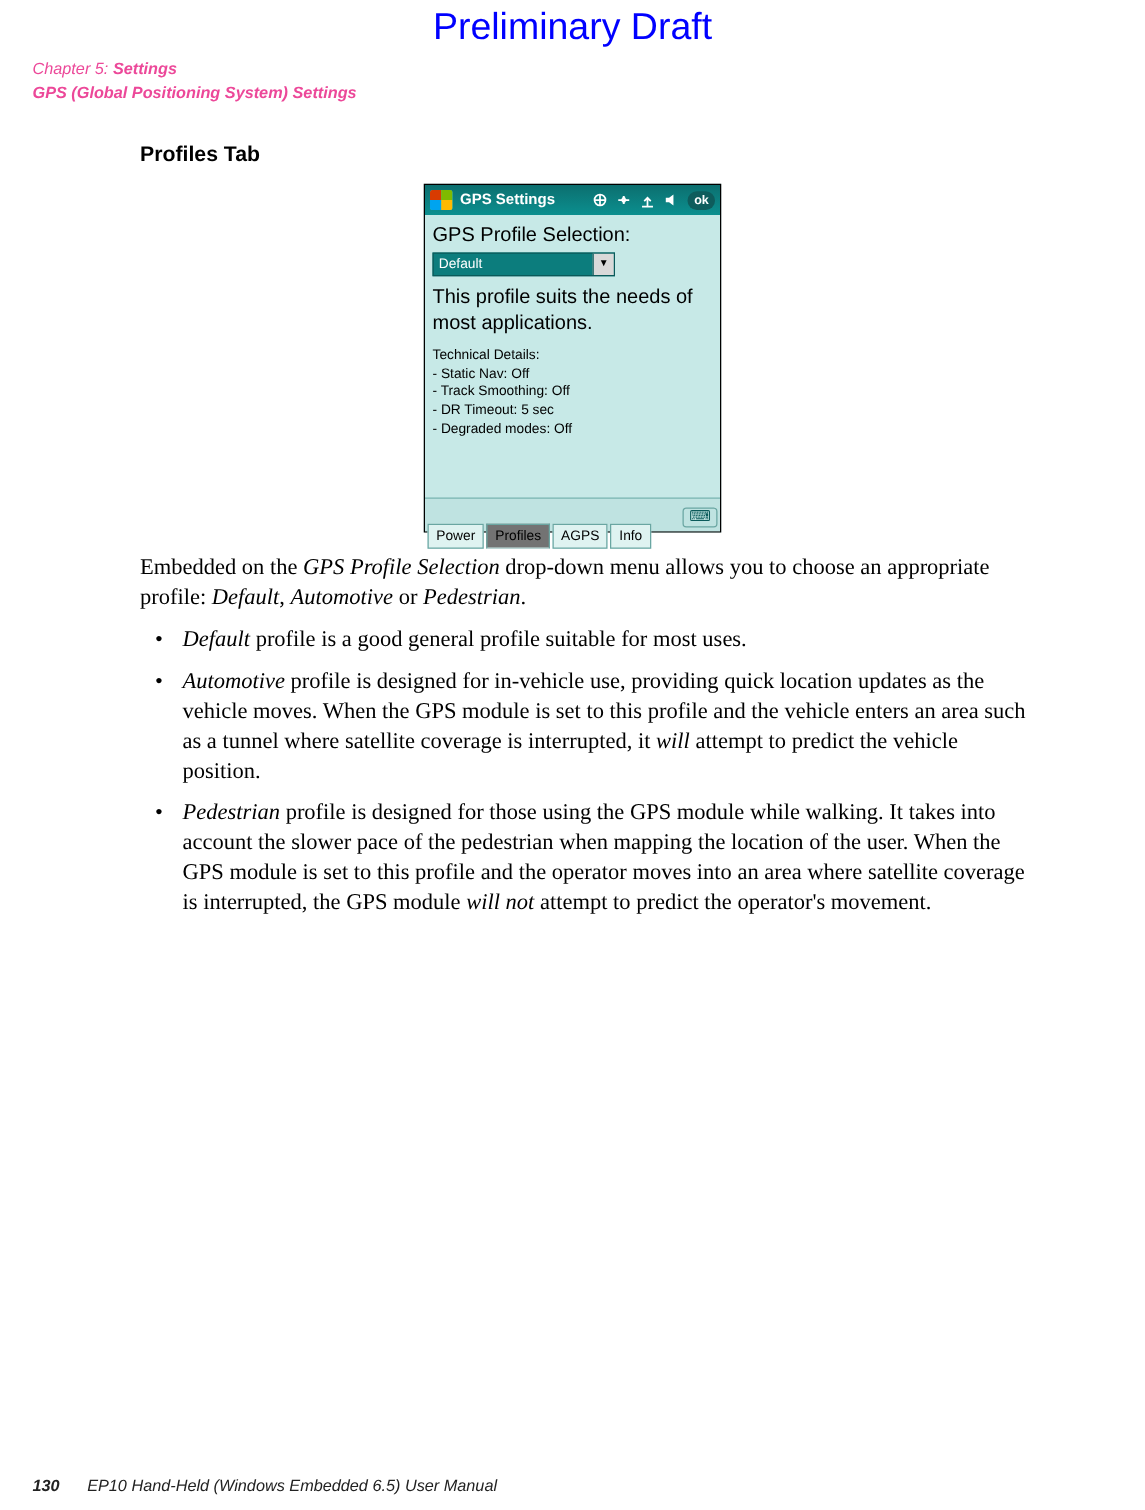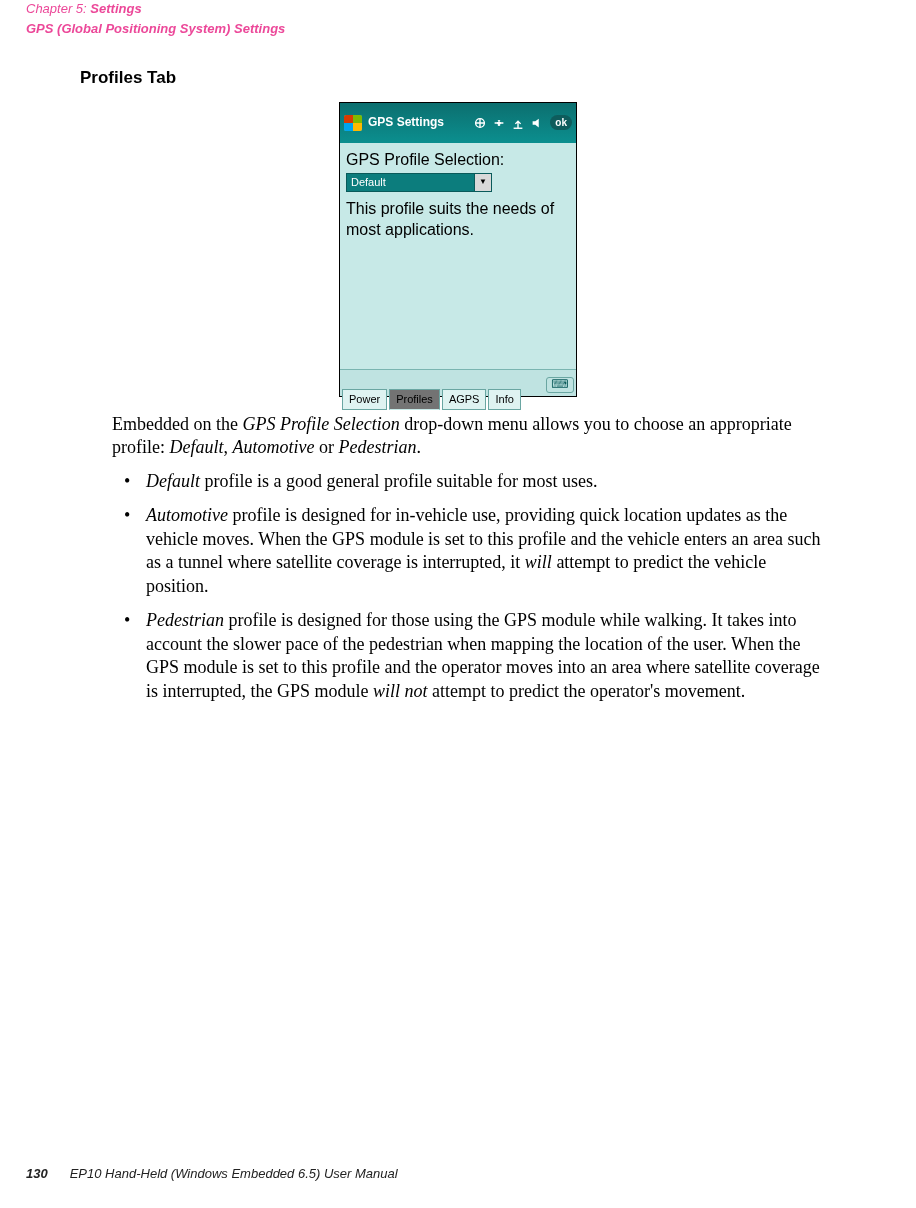--- a/index.html
+++ b/index.html
@@ -28,39 +28,39 @@
     font-size: 13px;
     color: #ec4899;
     line-height: 1.35;
     margin: 0 0 2px 0;
   }
   .running-head .bold { font-weight: 700; font-style: italic; }
   .heading {
     font-family: Verdana, Arial, sans-serif;
     font-weight: 700;
     font-size: 17px;
-    margin: 30px 0 12px 54px;
+    margin: 30px 0 12px 86px;
   }
   .figure {
     display: flex;
     justify-content: center;
     margin: 6px 0 16px 0;
   }
   .device {
     width: 236px;
     background: #c7e9e7;
     border: 1px solid #000;
     font-family: Tahoma, Arial, sans-serif;
     font-size: 11px;
     color: #000;
   }
   .titlebar {
     display: flex;
     align-items: center;
-    height: 40px;
+    height: 24px;
     background: linear-gradient(#0c6f6f, #0b8f8f);
     color: #fff;
     padding: 0 4px;
     gap: 2px;
   }
   .titlebar .flag {
     width: 18px; height: 16px;
     background: #39c5bb;
     border-radius: 2px;
     display: grid;
@@ -138,32 +138,33 @@
   }
   ul.bullets li::before {
     content: "•";
     position: absolute;
     left: 12px;
     top: 0;
   }
   .footer {
     position: absolute;
     left: 26px;
-    bottom: 26px;
+    bottom: 11px;
     font-family: Verdana, Arial, sans-serif;
     font-style: italic;
     font-size: 13px;
     color: #222;
   }
   .footer .pnum { font-weight: 700; font-style: italic; margin-right: 22px; }
 </style>
 </head>
 <body>
 
 <div class="page">
+  <div class="watermark">Preliminary Draft</div>
 
   <div class="running-head">
     <span>Chapter 5: </span><span class="bold">Settings</span>
   </div>
   <div class="running-head bold" style="font-weight:700">GPS (Global Positioning System) Settings</div>
 
   <div class="heading">Profiles Tab</div>
 
   <div class="figure">
     <div class="device">
@@ -191,20 +192,27 @@
           </svg>
         <span class="okbtn">ok</span>
       </div>
       <div class="devbody">
         <div class="devlabel">GPS Profile Selection:</div>
         <div class="dropdown">
           <span class="val">Default</span>
           <span class="arrow">▼</span>
         </div>
         <div class="devdesc">This profile suits the needs of most applications.</div>
+        <div class="devtech">
+          <div class="hd">Technical Details:</div>
+          <div>- Static Nav: Off</div>
+          <div>- Track Smoothing: Off</div>
+          <div>- DR Timeout: 5 sec</div>
+          <div>- Degraded modes: Off</div>
+        </div>
       </div>
       <div class="tabbar">
         <div class="tab">Power</div>
         <div class="tab active">Profiles</div>
         <div class="tab">AGPS</div>
         <div class="tab">Info</div>
         <div class="kbd">⌨</div>
       </div>
     </div>
   </div>

